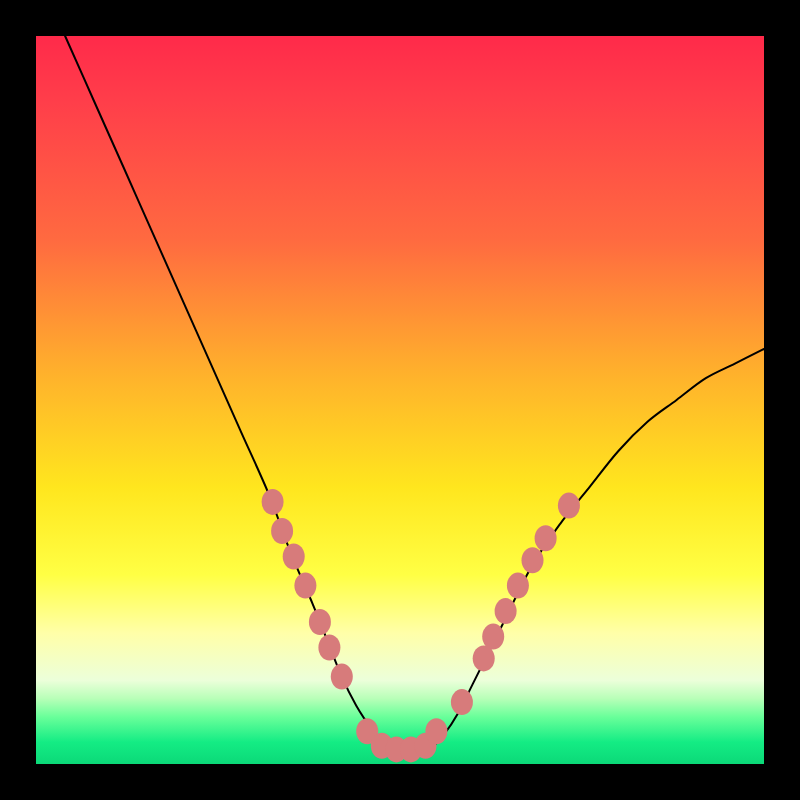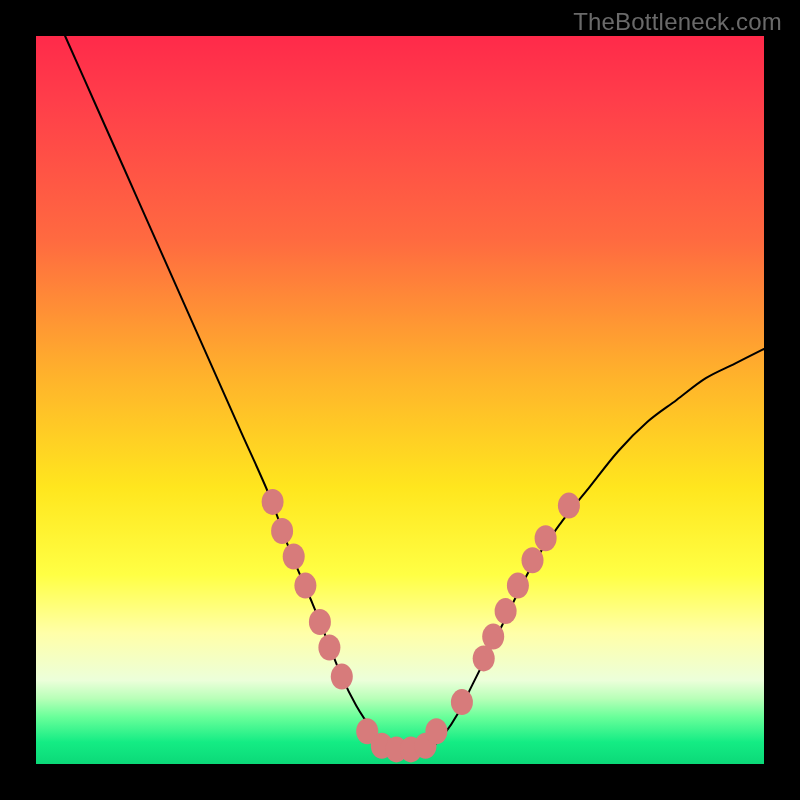--- a/index.html
+++ b/index.html
@@ -94,14 +94,13 @@
           <ellipse cx="447.7" cy="622.4" rx="11" ry="13" class="dot"></ellipse>
           <ellipse cx="457.2" cy="600.6" rx="11" ry="13" class="dot"></ellipse>
           <ellipse cx="469.6" cy="575.1" rx="11" ry="13" class="dot"></ellipse>
           <ellipse cx="481.9" cy="549.6" rx="11" ry="13" class="dot"></ellipse>
           <ellipse cx="496.5" cy="524.2" rx="11" ry="13" class="dot"></ellipse>
           <ellipse cx="509.6" cy="502.3" rx="11" ry="13" class="dot"></ellipse>
           <ellipse cx="532.9" cy="469.6" rx="11" ry="13" class="dot"></ellipse>
         </g>
     </svg>
   </div>
-  <div class="watermark">TheBottleneck.com</div>
 </div>
 
 </body></html>

